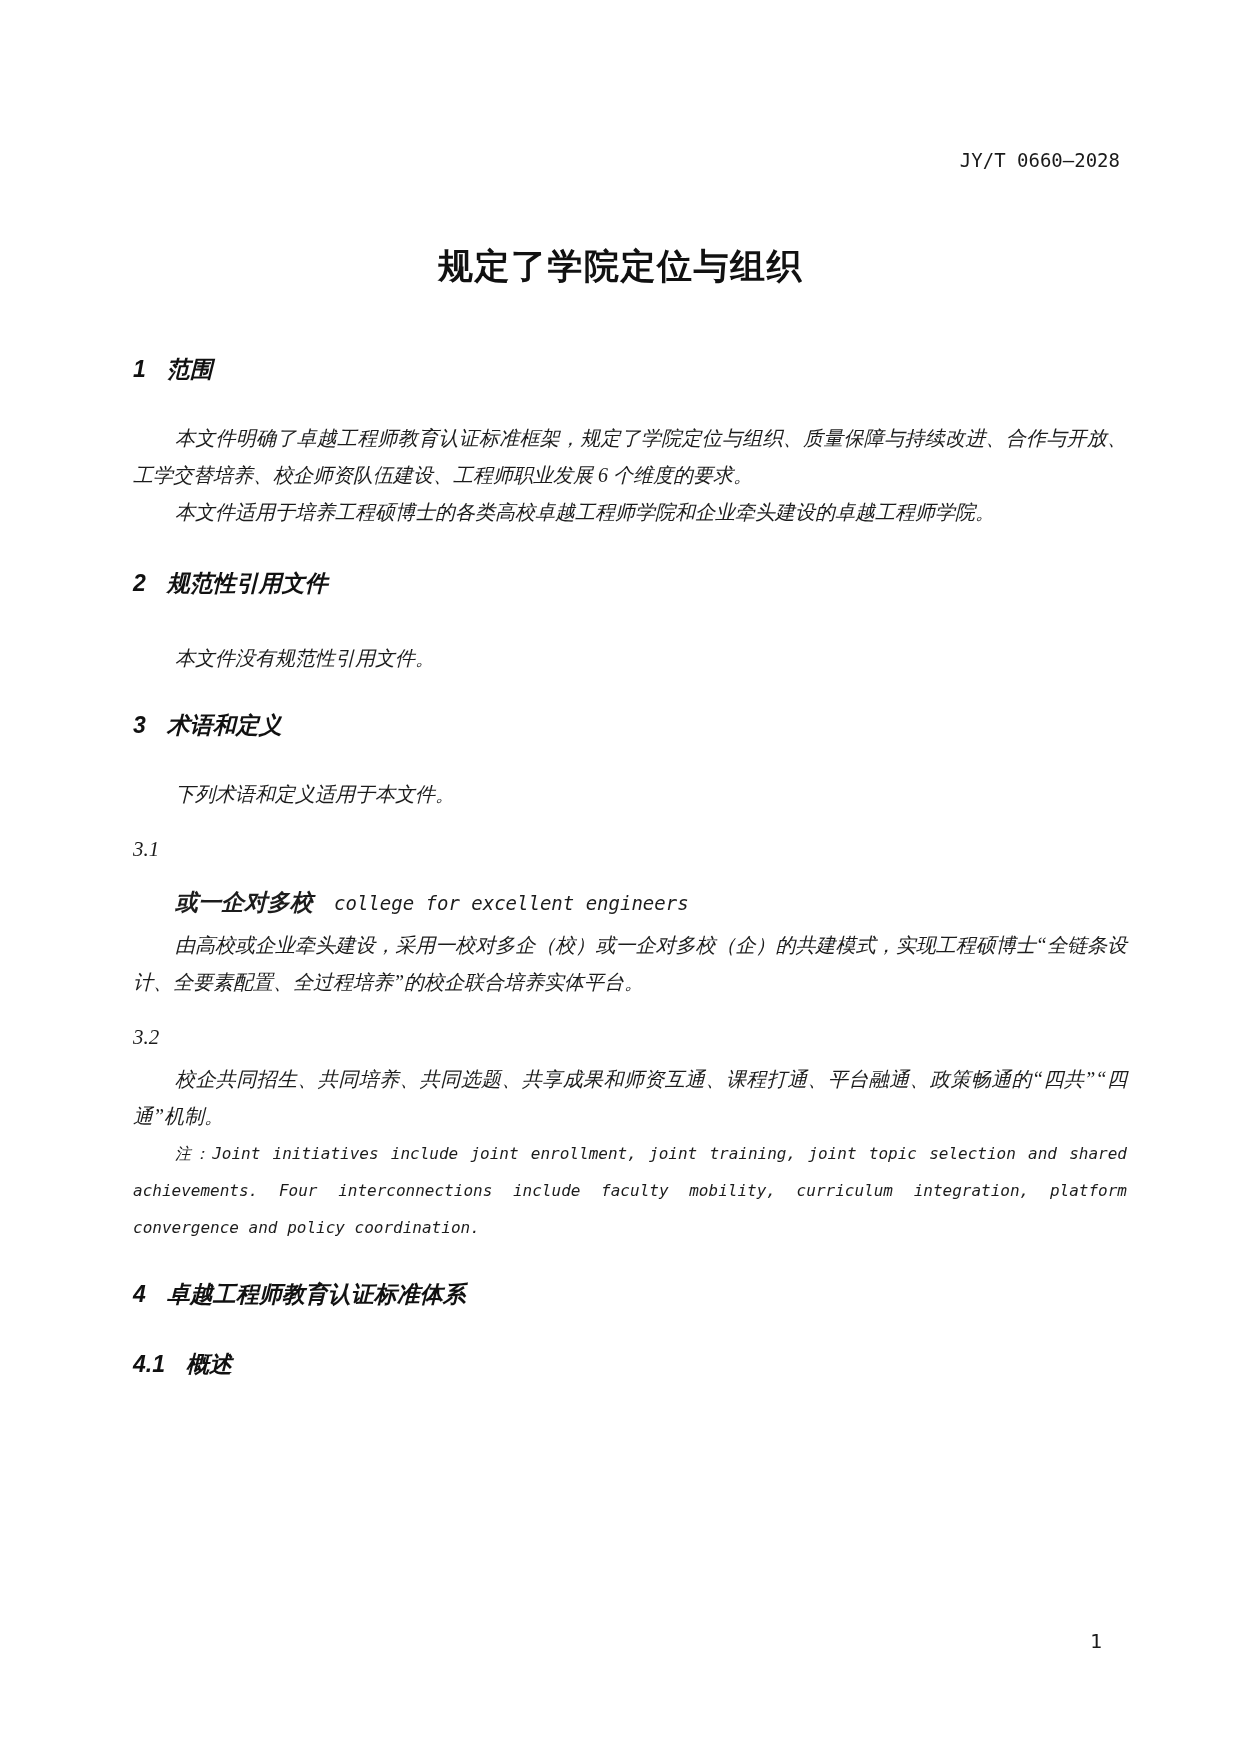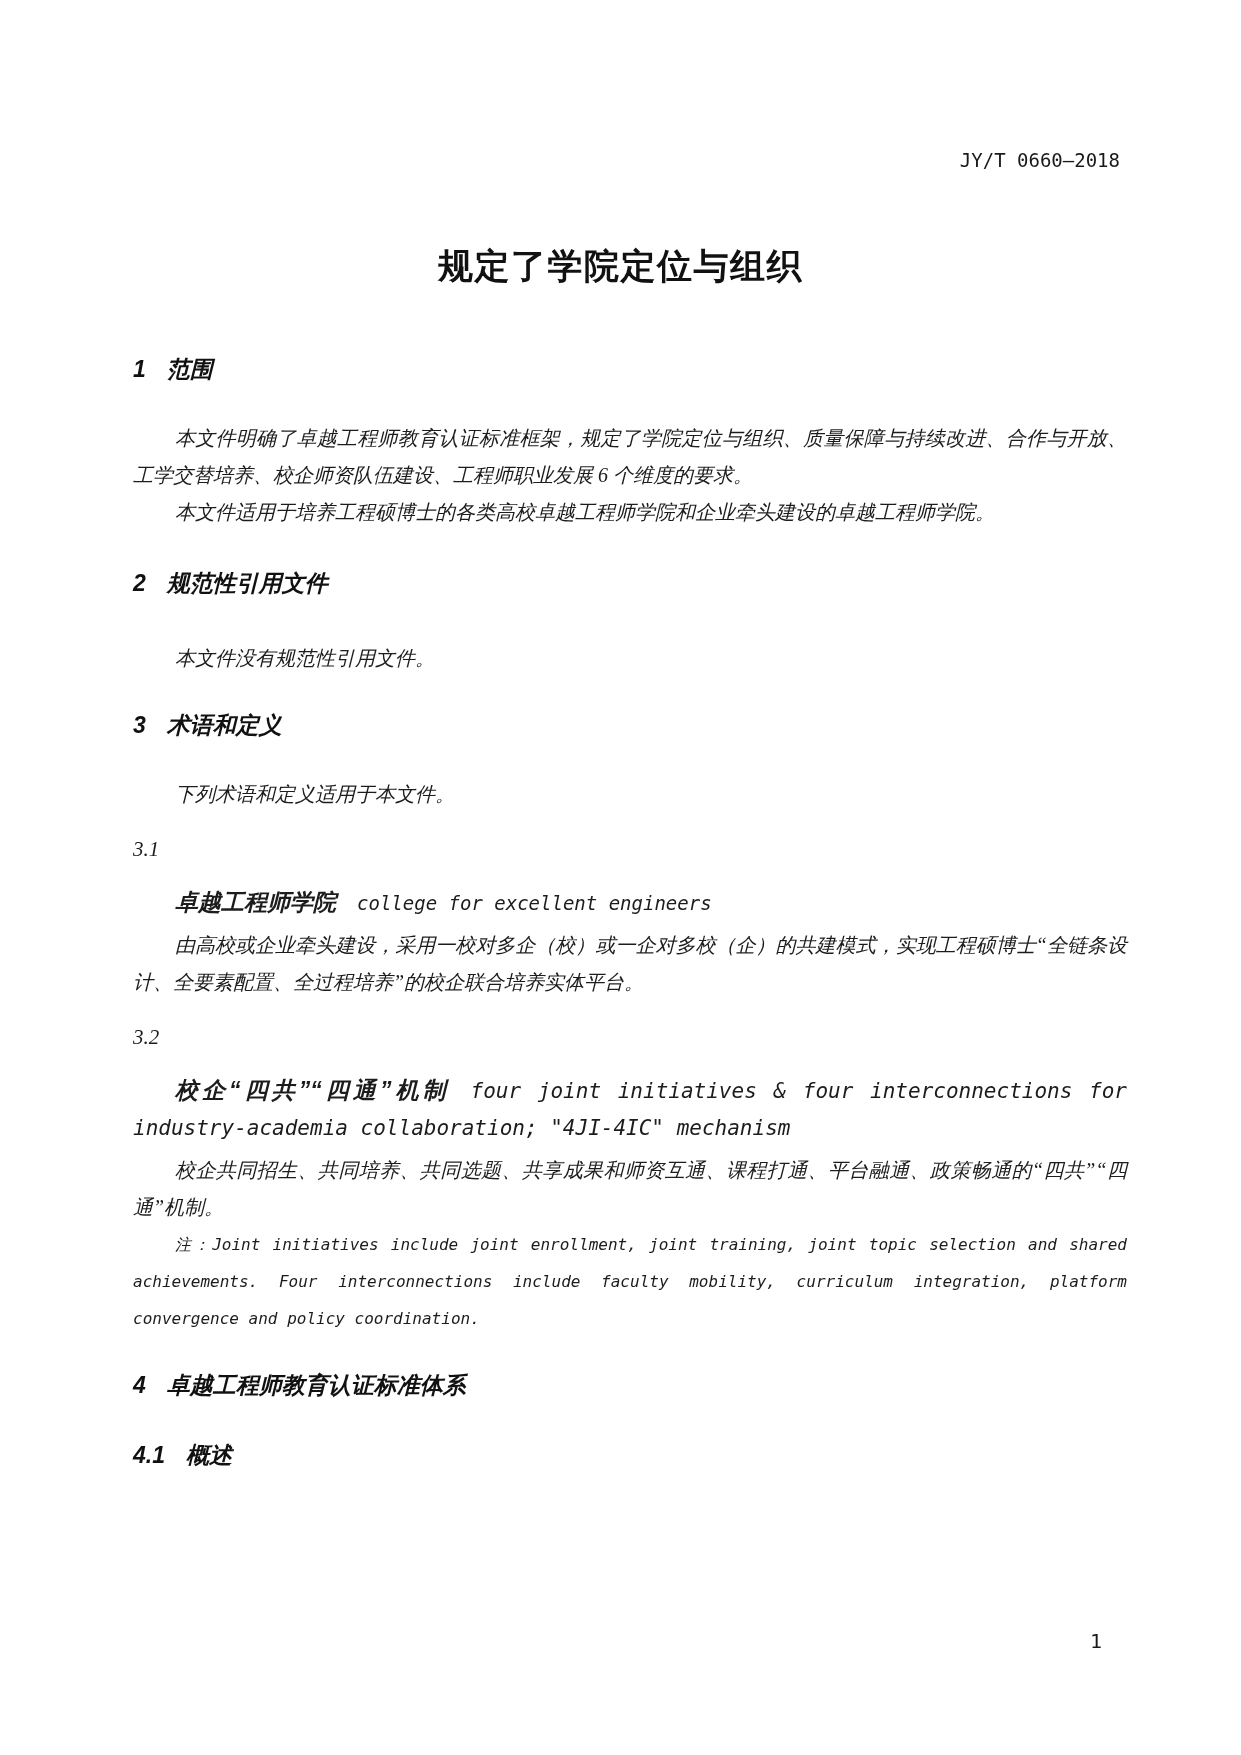--- a/index.html
+++ b/index.html
@@ -113,21 +113,21 @@
   .mt-def  { margin-top: 5px;  }
   .mt-h4   { margin-top: 33px; }
   .mt-h41  { margin-top: 40px; }
   .mt-p41  { margin-top: 20px; }
 </style>
 </head>
 <body>
 
 <div class="page">
 
-  <div class="doc-number">JY/T 0660—2018</div>
+  <div class="doc-number">JY/T 0660—2028</div>
 
   <h1 class="doc-title">规定了学院定位与组织</h1>
 
   <div class="content">
 
     <div class="heading mt-h1">
       <span class="hnum">1</span><span>范围</span>
     </div>
     <p class="para mt-p1">本文件明确了卓越工程师教育认证标准框架，规定了学院定位与组织、质量保障与持续改进、合作与开放、工学交替培养、校企师资队伍建设、工程师职业发展 6 个维度的要求。</p>
     <p class="para">本文件适用于培养工程硕博士的各类高校卓越工程师学院和企业牵头建设的卓越工程师学院。</p>
@@ -137,28 +137,25 @@
     </div>
     <p class="para mt-p2">本文件没有规范性引用文件。</p>
 
     <div class="heading mt-h3">
       <span class="hnum">3</span><span>术语和定义</span>
     </div>
     <p class="para mt-intro">下列术语和定义适用于本文件。</p>
 
     <div class="clause-num mt-cnum">3.1</div>
     <div class="term-line mt-term">
-      <span class="term-zh">卓越工程师学院</span><span class="term-en">college for excellent engineers</span>
+      <span class="term-zh">或一企对多校</span><span class="term-en">college for excellent engineers</span>
     </div>
     <p class="para mt-def">由高校或企业牵头建设，采用一校对多企（校）或一企对多校（企）的共建模式，实现工程硕博士“全链条设计、全要素配置、全过程培养”的校企联合培养实体平台。</p>
 
     <div class="clause-num mt-cnum">3.2</div>
-    <div class="term-line mt-term">
-      <span class="term-zh">校企“四共”“四通”机制</span><span class="term-en-sm">four joint initiatives &amp; four interconnections for industry-academia collaboration; "4JI-4IC" mechanism</span>
-    </div>
     <p class="para mt-def">校企共同招生、共同培养、共同选题、共享成果和师资互通、课程打通、平台融通、政策畅通的“四共”“四通”机制。</p>
     <p class="note-para">注：Joint initiatives include joint enrollment, joint training, joint topic selection and shared achievements. Four interconnections include faculty mobility, curriculum integration, platform convergence and policy coordination.</p>
 
     <div class="heading mt-h4">
       <span class="hnum">4</span><span>卓越工程师教育认证标准体系</span>
     </div>
     <div class="heading mt-h41">
       <span class="hnum">4.1</span><span>概述</span>
     </div>
 

